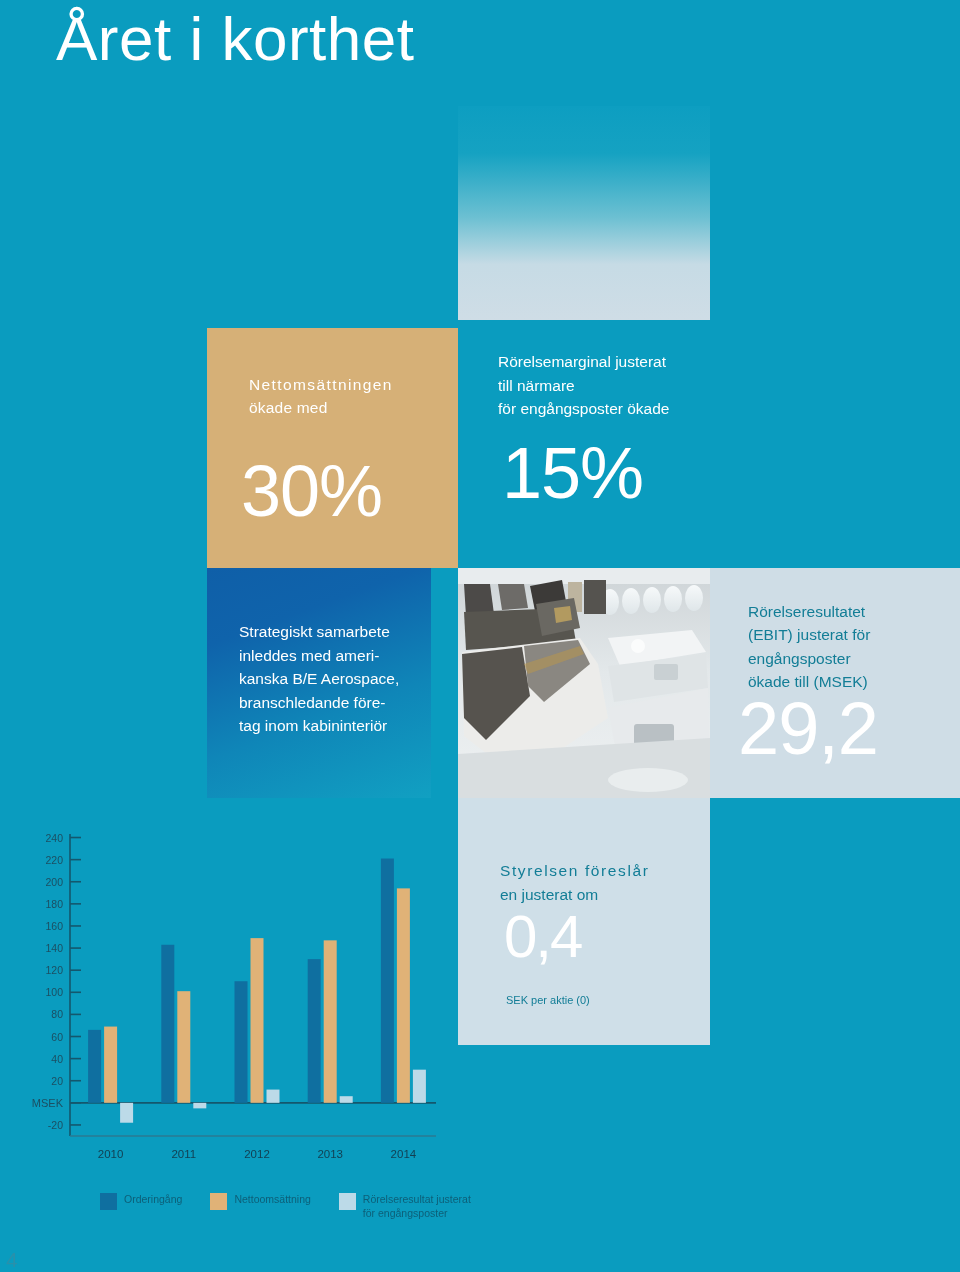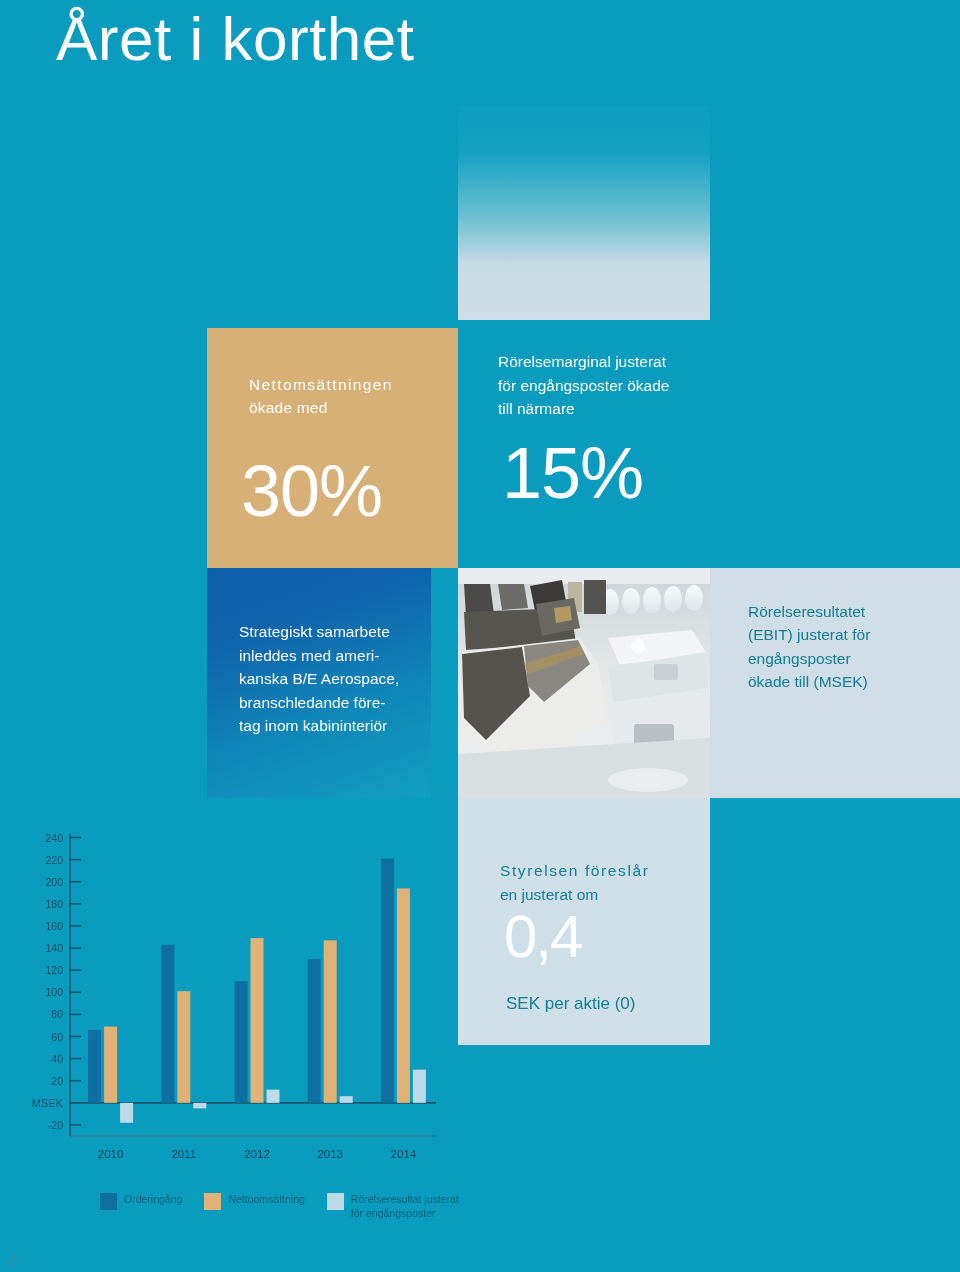--- a/index.html
+++ b/index.html
@@ -101,34 +101,34 @@
     position:absolute;left:42px;top:48px;width:200px;
     color:#127d96;font-size:15.5px;line-height:1.55;font-weight:400;
   }
   .div-label .sp{letter-spacing:1.6px;margin-top:13px;}
   .div-big{
     position:absolute;left:46px;top:104px;
     color:#ffffff;font-size:60px;font-weight:300;letter-spacing:-2px;
   }
   .div-sub{
     position:absolute;left:48px;top:196px;
-    color:#127d96;font-size:17px;font-weight:400;
+    color:#127d96;font-size:11px;font-weight:400;
   }
 
   
   .chart-wrap{position:absolute;left:0px;top:818px;width:450px;height:400px;}
   .chart-svg{display:block;}
   .axis-txt{font-family:"Liberation Sans",sans-serif;font-size:10.5px;fill:#1c4f63;}
   .axis-txt.msek{font-size:11px;}
   .year-txt{font-family:"Liberation Sans",sans-serif;font-size:11.5px;fill:#123f52;}
 
   
   .legend{
     position:absolute;left:100px;top:1192px;
-    display:flex;align-items:flex-start;gap:8px;
+    display:flex;align-items:flex-start;gap:14px;
   }
   .leg-item{display:flex;align-items:flex-start;margin-right:14px;}
   .leg-sw{width:17px;height:17px;flex:0 0 17px;margin-top:1px;}
   .leg-tx{font-size:10.5px;color:#0d5f78;line-height:1.35;margin-left:7px;white-space:pre-line;}
 
   
   .pageno{
     position:absolute;left:6px;top:1248px;
     color:#2f8fa8;font-size:21px;font-weight:400;opacity:.85;
   }
@@ -146,22 +146,22 @@
     <div class="tan-label">
       <div>Nettomsättningen</div>
       <div class="l2">ökade med</div>
     </div>
     <div class="tan-big">30%</div>
   </div>
 
   <div class="teal-panel">
     <div class="teal-label">
       <div>Rörelsemarginal justerat</div>
+      <div>till närmare</div>
       <div>för engångsposter ökade</div>
-      <div>till närmare</div>
     </div>
     <div class="teal-big">15%</div>
   </div>
 
   <div class="blue-panel">
     <div class="blue-text">
       <div>Strategiskt samarbete</div>
       <div>inleddes med ameri-</div>
       <div>kanska B/E Aerospace,</div>
       <div>branschledande före-</div>
@@ -224,20 +224,21 @@
     </svg>
   </div>
 
   <div class="ebit-panel">
     <div class="ebit-label">
       <div>Rörelseresultatet</div>
       <div>(EBIT) justerat för</div>
       <div>engångsposter</div>
       <div>ökade till (MSEK)</div>
     </div>
+    <div class="ebit-big">29,2</div>
   </div>
 
   <div class="light-strip"></div>
 
   <div class="div-panel">
     <div class="div-label">
       <div class="sp">Styrelsen föreslår</div>
       <div>en justerat om</div>
     </div>
     <div class="div-big">0,4</div>

